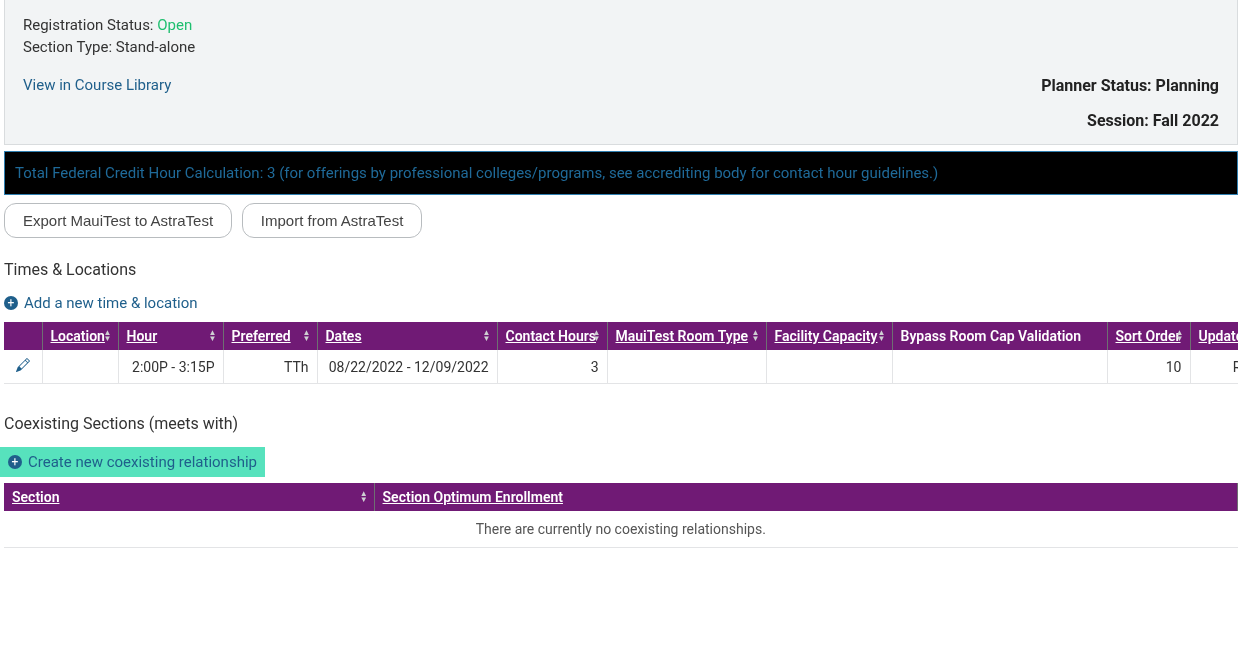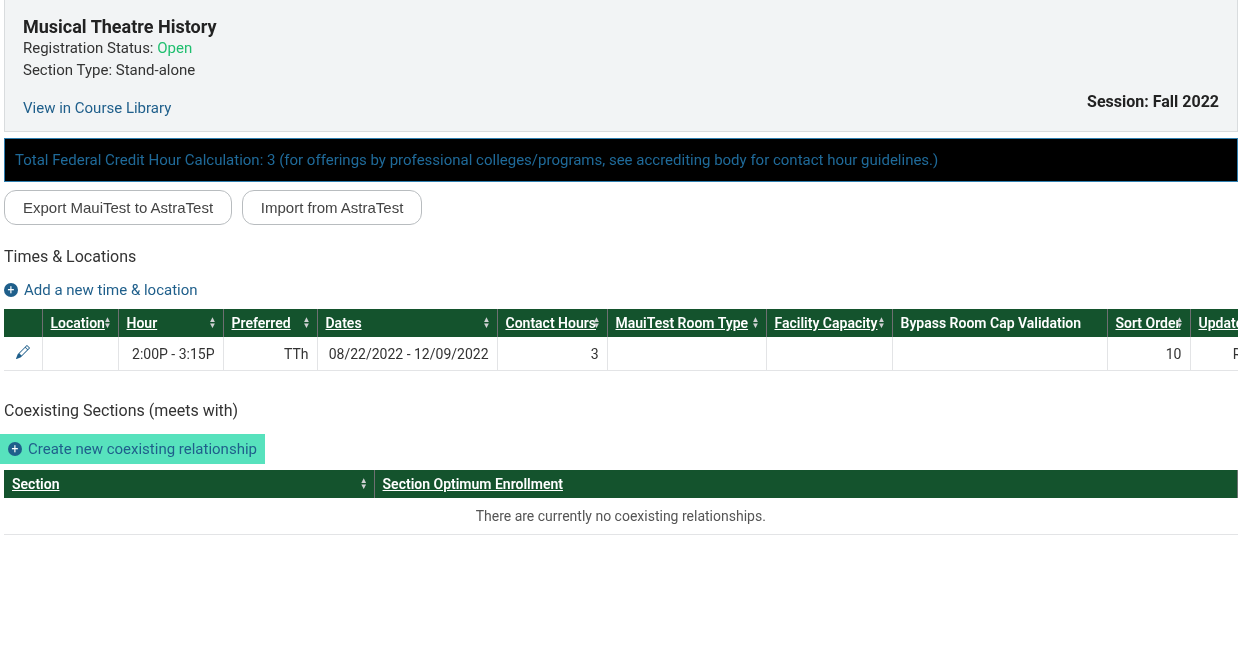--- a/index.html
+++ b/index.html
@@ -107,21 +107,21 @@
     overflow-x: auto;
     border-bottom: 1px solid #e3e4e6;
   }
   table {
     border-collapse: collapse;
     width: 100%;
     min-width: 1260px;
     table-layout: fixed;
   }
   th {
-    background: #14532d;
+    background: #701a75;
     color: #fff;
     font-size: 14px;
     font-weight: 600;
     text-align: left;
     padding: 6px 8px;
     border-right: 1px solid #6e6f72;
     text-decoration: underline;
     white-space: nowrap;
     overflow: hidden;
     text-overflow: ellipsis;
@@ -167,30 +167,32 @@
   }
 </style>
 </head>
 <body>
 
 
 
 
 <div class="header-panel">
   <div class="header-left">
-    <div class="course-title">Musical Theatre History</div>
     <div class="reg-line">
       <span>Registration Status: </span><span class="open-status">Open</span>
     </div>
     <div class="section-type-line">
       <span>Section Type: </span><span>Stand-alone</span>
     </div>
     <a class="library-link">View in Course Library</a>
   </div>
   <div class="header-right">
+    <div>
+      <span>Planner Status: </span><span>Planning</span>
+    </div>
     <div style="margin-top:16px">
       <span>Session: </span><span>Fall 2022</span>
     </div>
   </div>
 </div>
 
 
 <div class="credit-banner">Total Federal Credit Hour Calculation: 3 (for offerings by professional colleges/programs, see accrediting body for contact hour guidelines.)</div>
 
 

